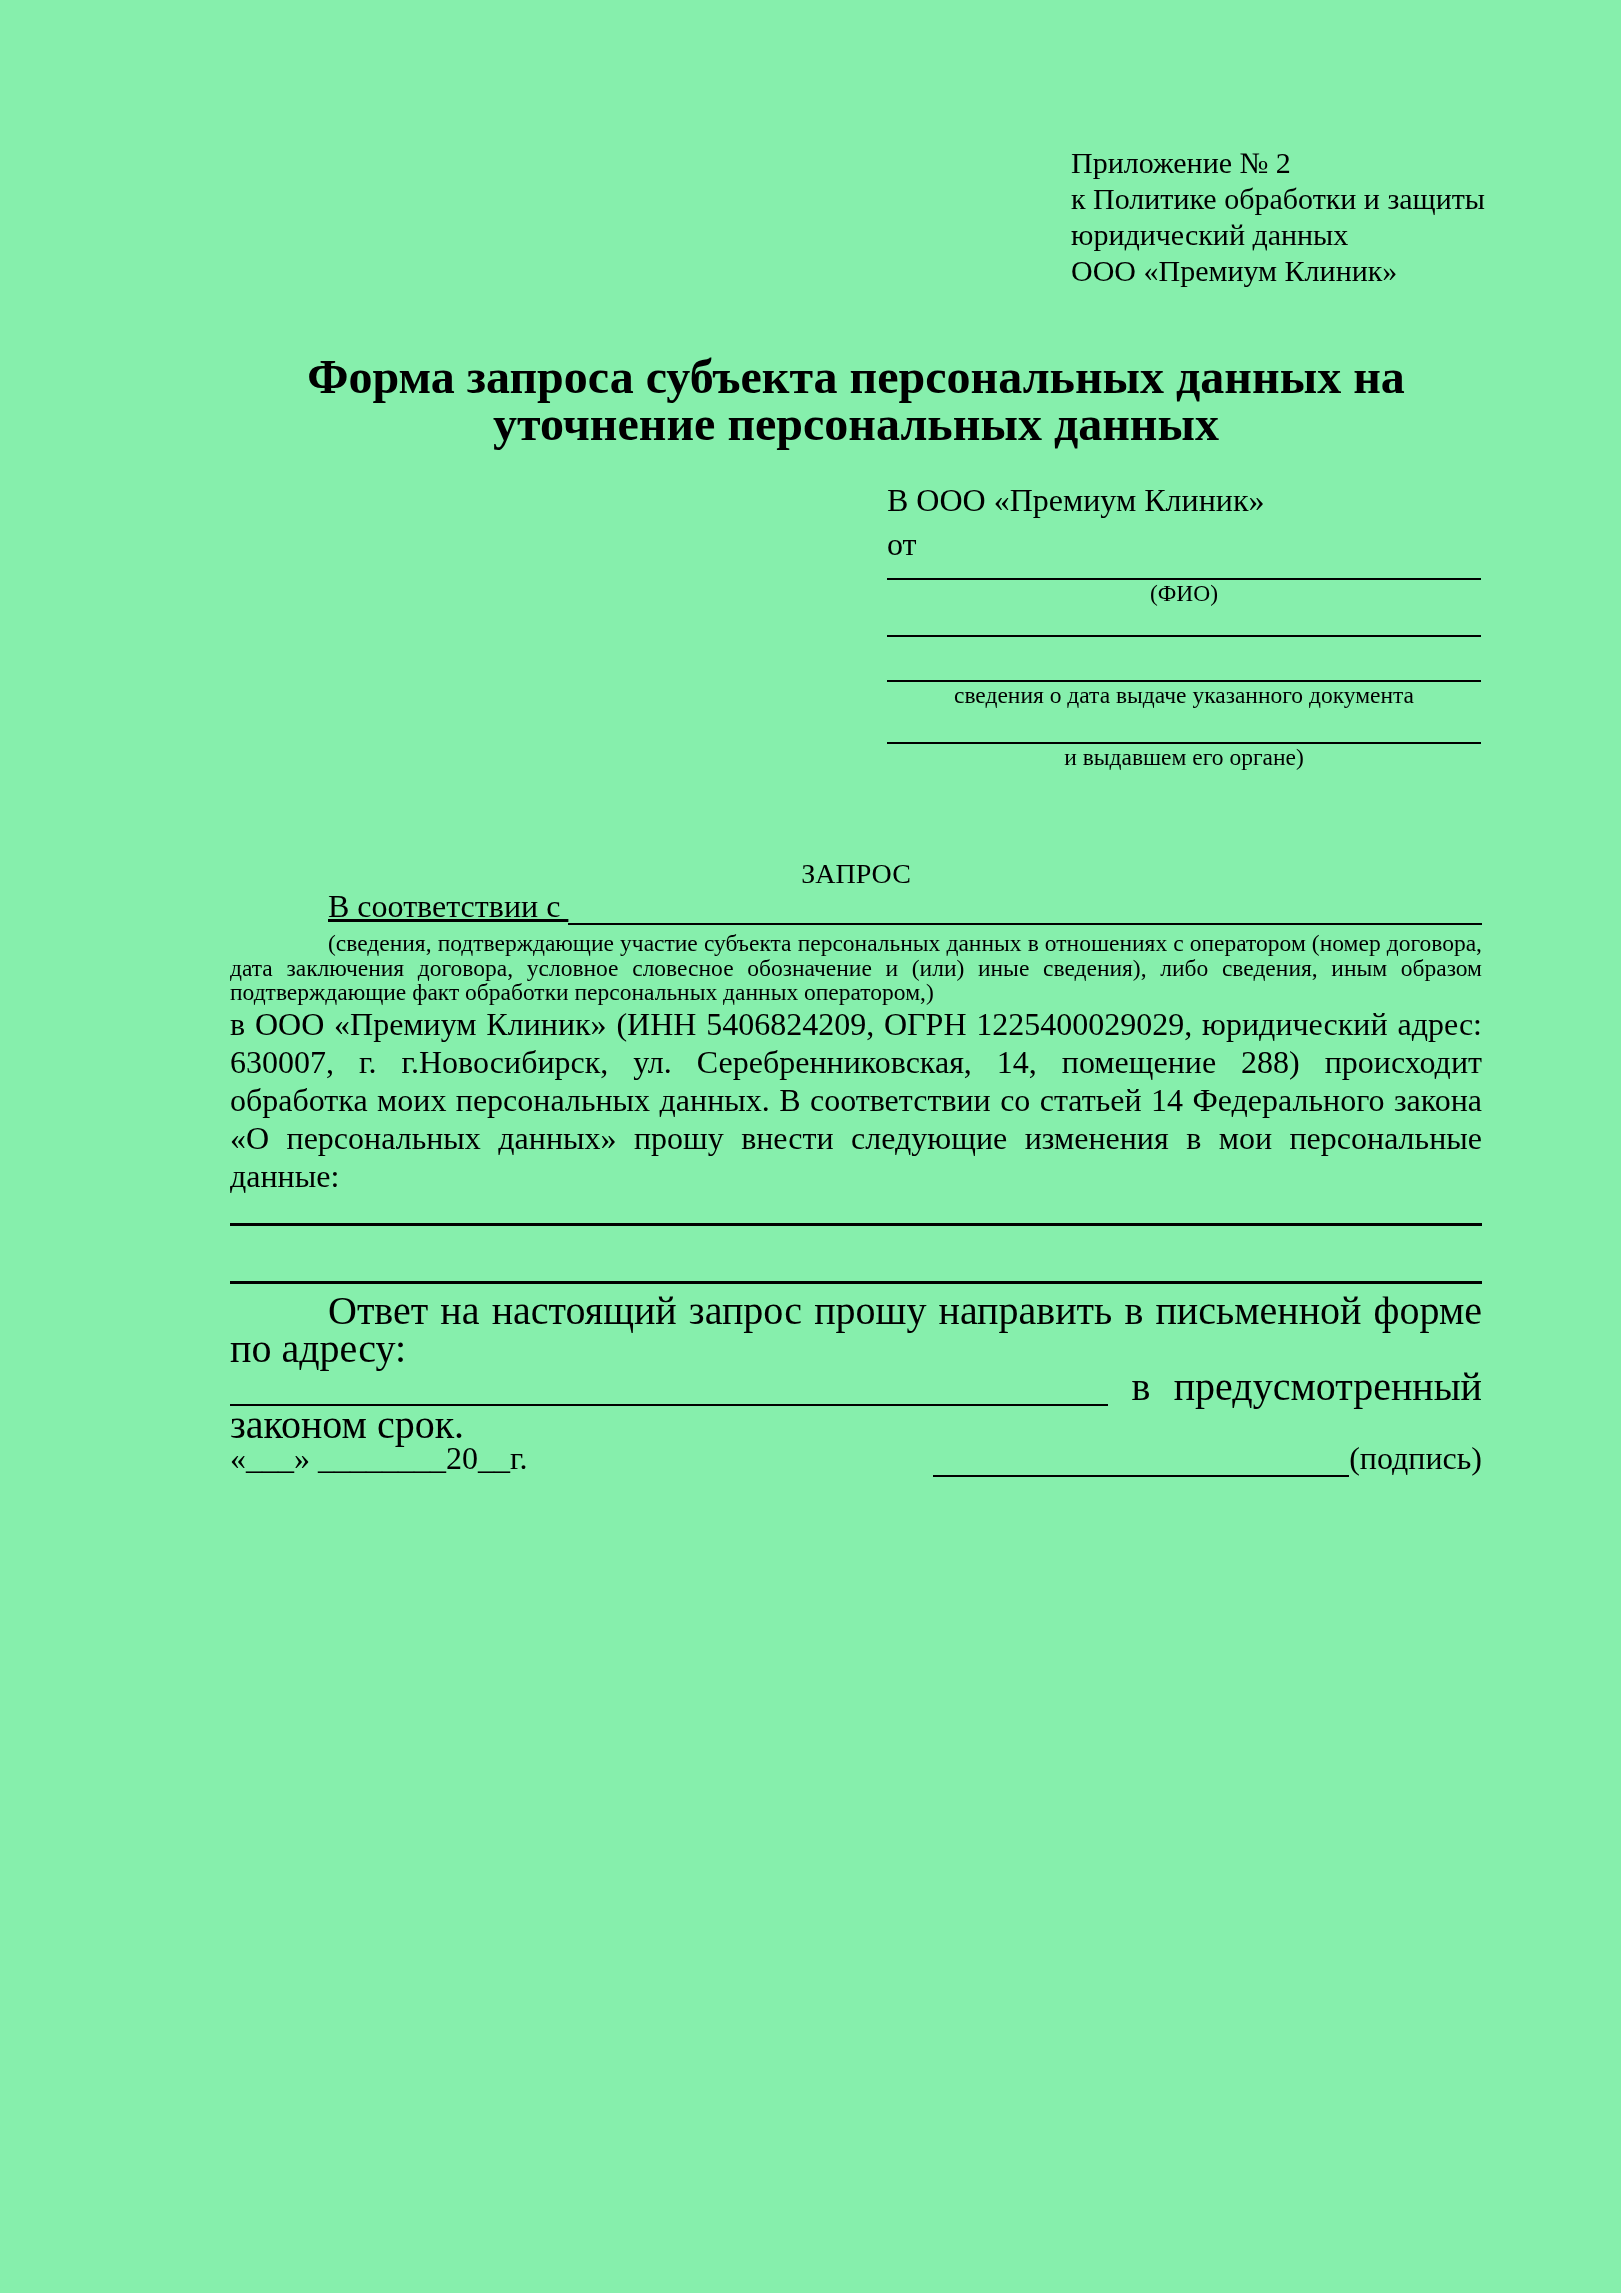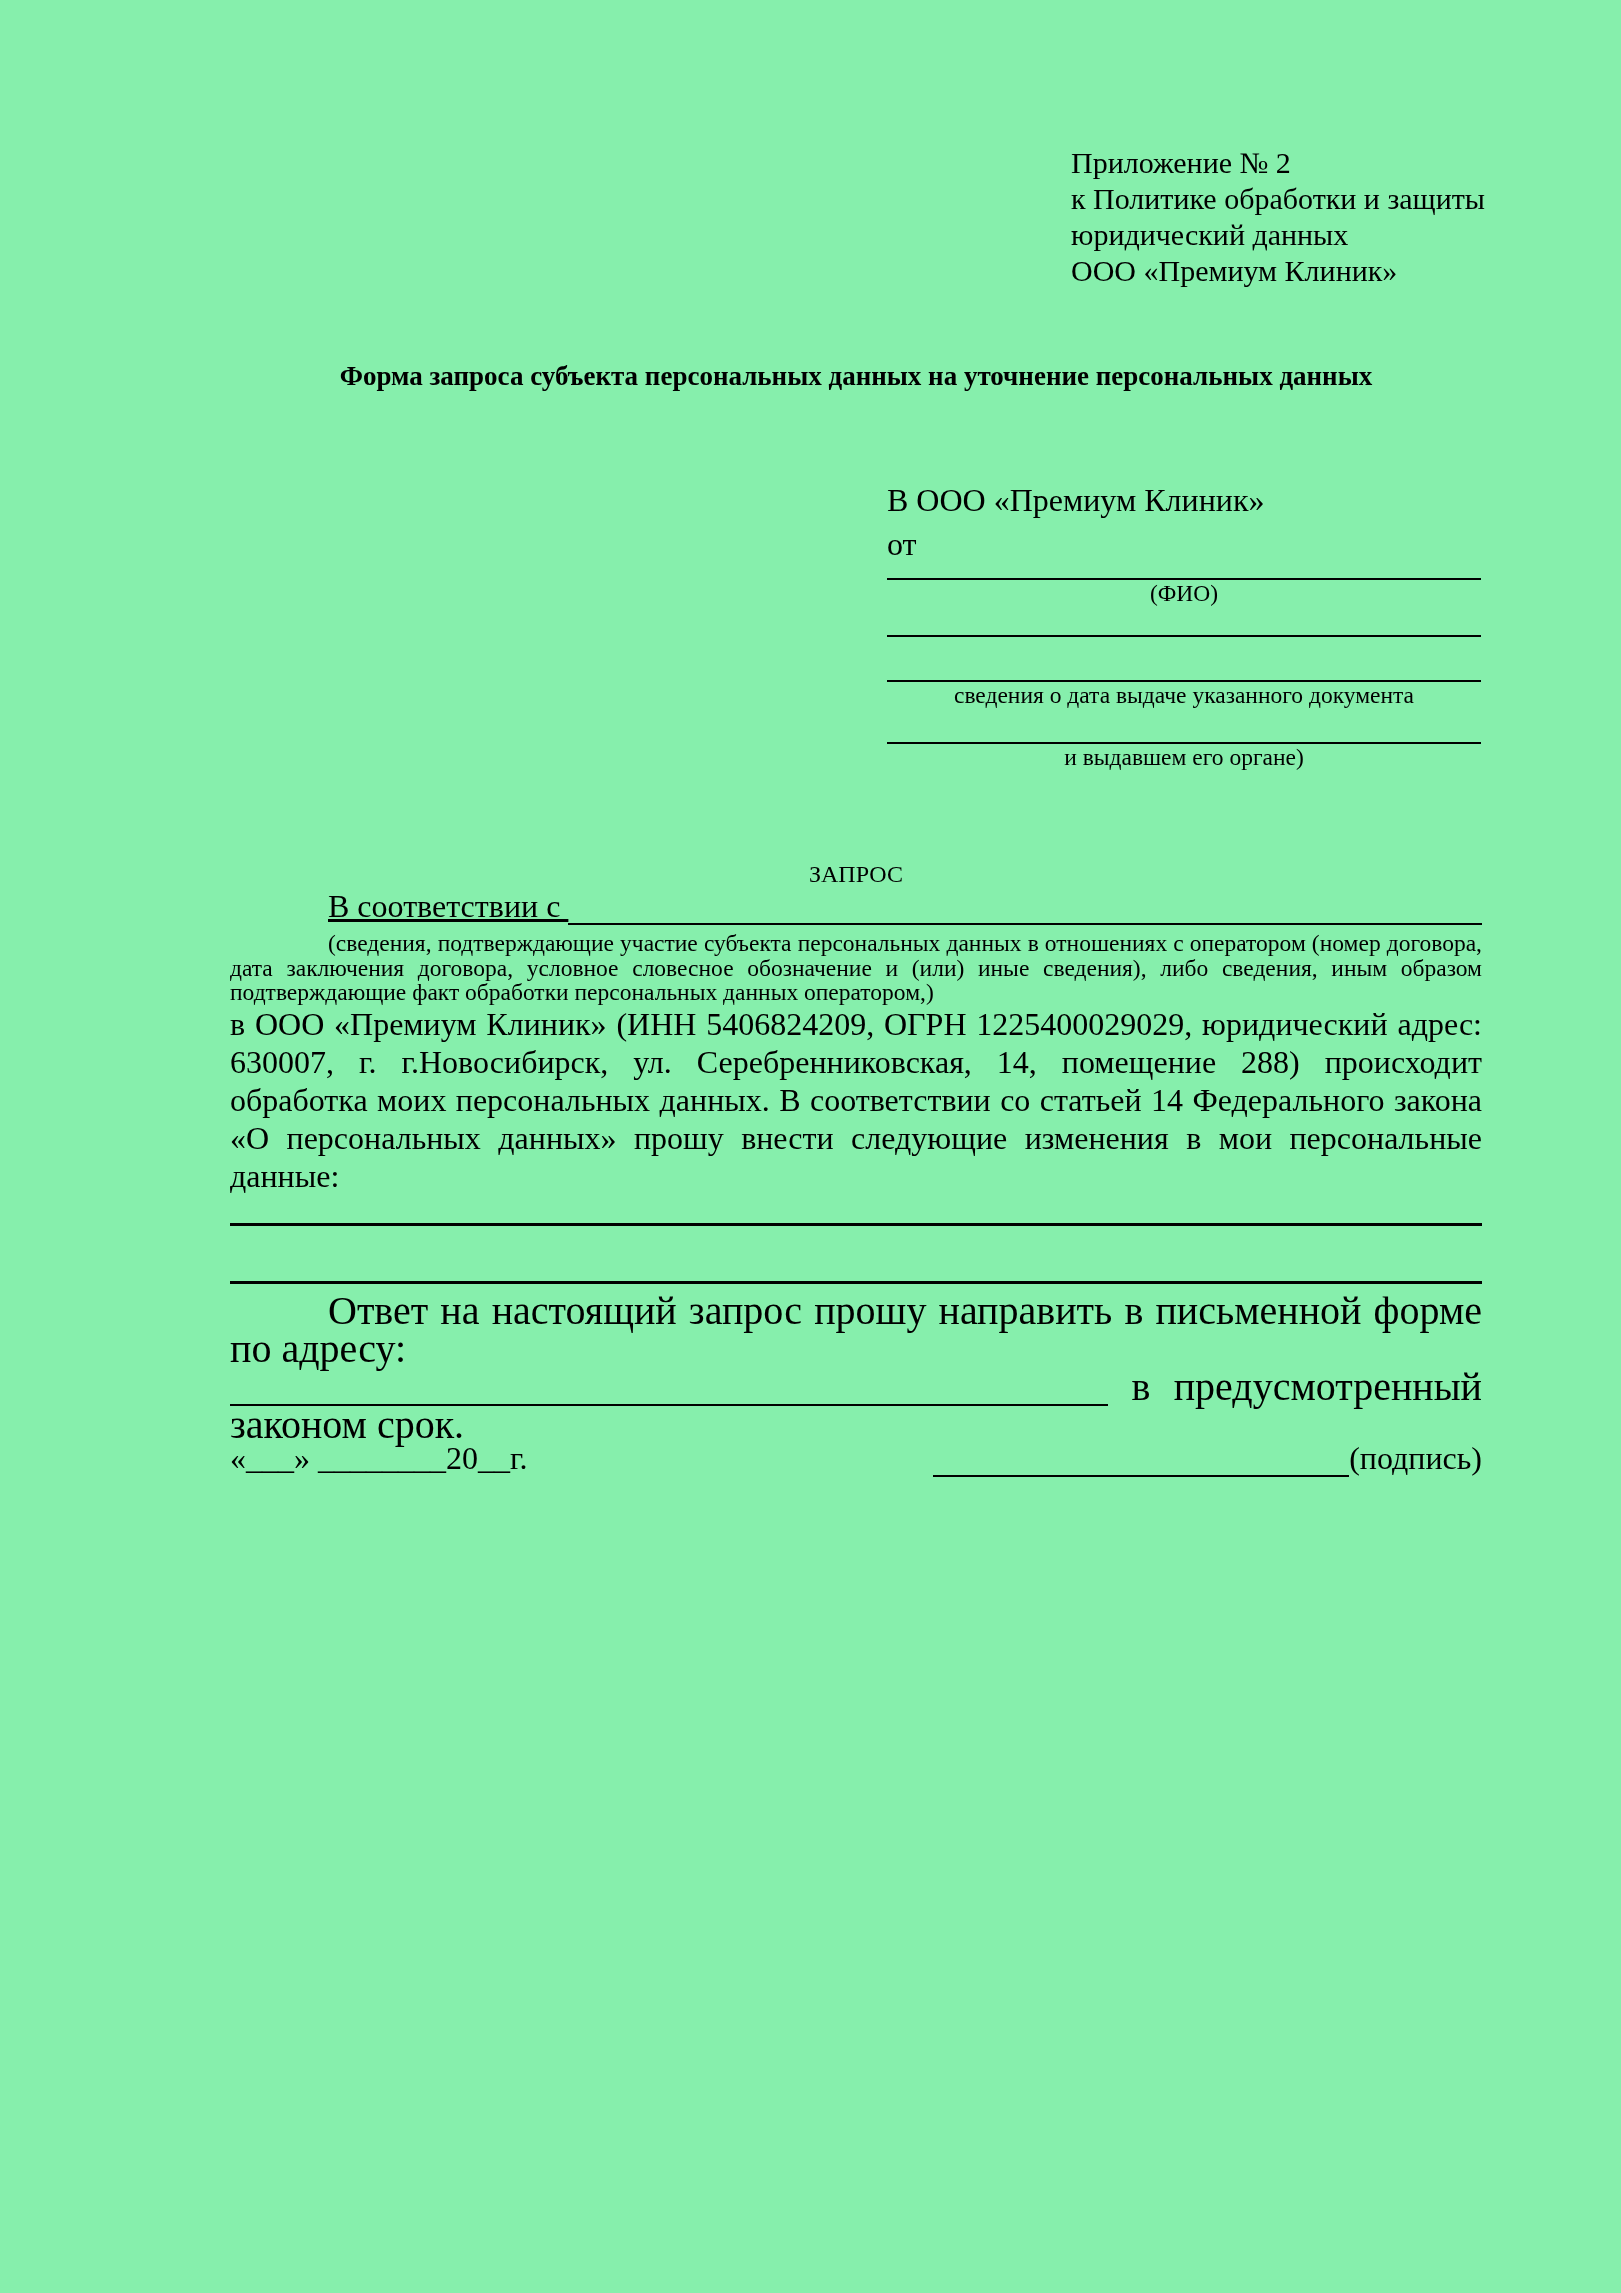--- a/index.html
+++ b/index.html
@@ -9,30 +9,30 @@
     background:#86efac;
     color:#000;
     font-family:"Liberation Serif", "DejaVu Serif", serif;
     overflow:hidden;
     margin:0 auto;
   }
   .abs{position:absolute;}
   
   .appendix{left:1071px;top:145px;width:421px;font-size:30px;line-height:36px;}
   
-  .doc-title{left:230px;top:353px;width:1252px;text-align:center;font-weight:bold;font-size:27px;line-height:47px;}
+  .doc-title{left:230px;top:353px;width:1252px;text-align:center;font-weight:bold;font-size:48px;line-height:47px;}
   
   .addressee{left:887px;top:478px;width:594px;font-size:32px;line-height:44px;}
   .addr-u1{height:11.8px;border-bottom:2.9px solid #000;}
   .addr-u2{height:27.4px;border-bottom:2.9px solid #000;}
   .addr-u3{height:43px;border-bottom:2.9px solid #000;}
   .addr-u4{height:33px;border-bottom:2.9px solid #000;}
   .addr-cap{font-size:23.5px;line-height:27.4px;text-align:center;}
   
-  .request-heading{left:230px;top:855px;width:1252px;text-align:center;font-size:24px;line-height:38px;}
+  .request-heading{left:230px;top:855px;width:1252px;text-align:center;font-size:28px;line-height:38px;}
   .intro-line{left:230px;top:887px;width:1252px;font-size:32px;line-height:38px;display:flex;align-items:flex-end;padding-left:98px;box-sizing:border-box;text-decoration:underline;}
   .intro-line .lead{white-space:pre;}
   .intro-line .fill-flex{flex:1 1 auto;border-bottom:2.9px solid #000;height:7.8px;}
   .intro-caption{left:230px;top:931px;width:1252px;font-size:23.5px;line-height:24.5px;text-align:justify;text-indent:98px;}
   .body-par{left:230px;top:1005px;width:1252px;font-size:32px;line-height:38px;text-align:justify;}
   
   .rule{left:230px;width:1252px;height:0;border-top:3.9px solid #000;}
   .rule-1{top:1223px;}
   .rule-2{top:1281px;}
   

